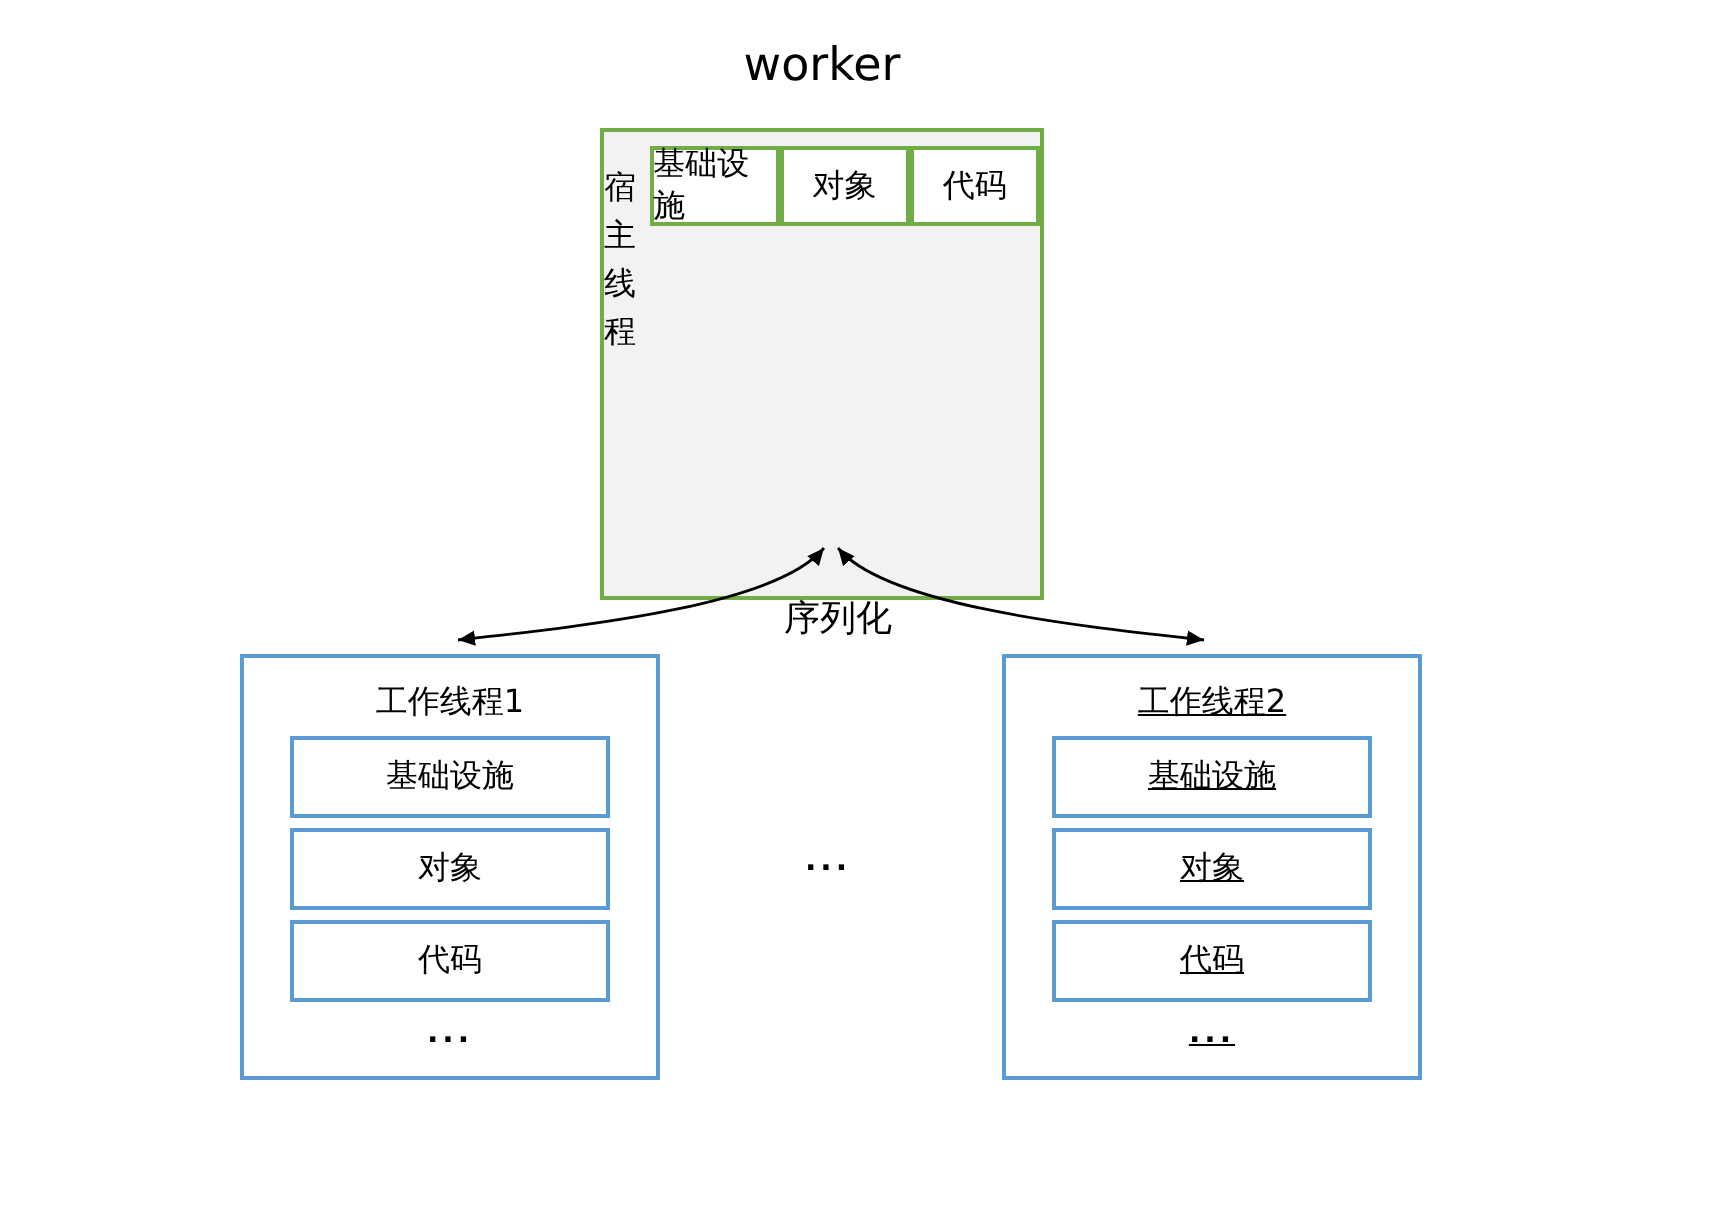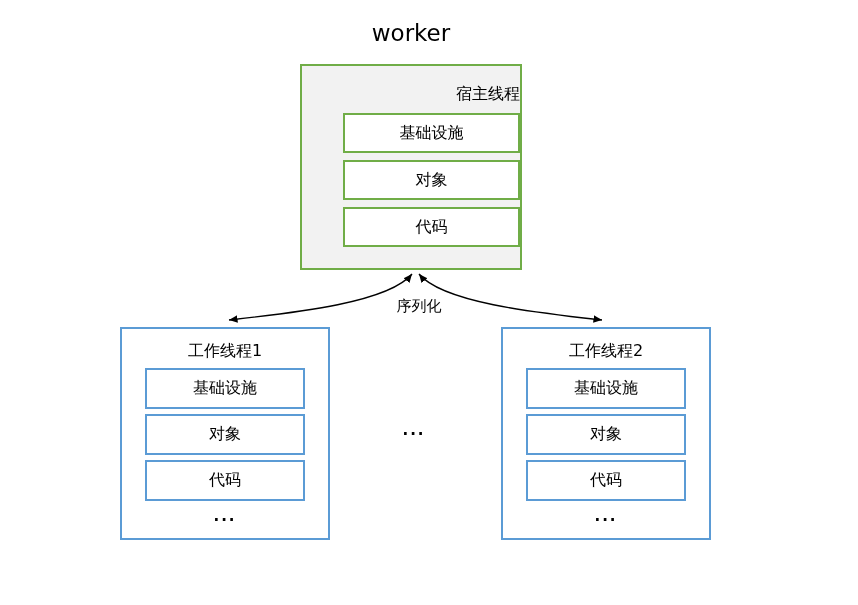--- a/index.html
+++ b/index.html
@@ -19,63 +19,63 @@
     background:var(--background);
     font-family:"DejaVu Sans","Liberation Sans",sans-serif;
     color:var(--text);
     overflow:hidden;
   }
   .title{
     position:absolute;left:300px;top:20px;width:222px;
     text-align:center;font-size:23px;font-weight:normal;
   }
   .host-box{
-    position:absolute;left:300px;top:64px;width:222px;height:206px;
+    position:absolute;left:300px;top:64px;width:222px;height:236px;
     background:var(--host-fill);
     border:2px solid var(--host-border);
-    display:flex;flex-direction:column;align-items:flex-end;
+    display:flex;flex-direction:row;align-items:flex-start;
   }
   .host-box .box-label{
     margin-top:16px;height:24px;line-height:24px;font-size:16px;
   }
   .host-box .inner-box{
     width:177px;height:40px;margin-top:7px;
     background:#FFFFFF;border:2px solid var(--host-border);
     display:flex;align-items:center;justify-content:center;
     font-size:16px;
   }
   .host-box .inner-box:first-of-type{margin-top:9px;}
   .worker-box{
     position:absolute;top:327px;width:210px;height:213px;
     background:var(--worker-fill);
     border:2px solid var(--worker-border);
     display:flex;flex-direction:column;align-items:center;
   }
   .worker-box.left{left:120px;}
-  .worker-box.right{left:501px;}
+  .worker-box.right{left:501px;text-decoration:underline;}
   .worker-box .box-label{
     margin-top:10px;height:24px;line-height:24px;font-size:16px;
   }
   .worker-box .inner-box{
     width:160px;height:41px;margin-top:5px;
     background:#FFFFFF;border:2px solid var(--worker-border);
     display:flex;align-items:center;justify-content:center;
     font-size:16px;
   }
   .worker-box .inner-box:first-of-type{margin-top:13px;}
   .worker-box .box-ellipsis{
     margin-top:6px;font-size:15px;font-weight:bold;letter-spacing:2px;
   }
   .arrow-layer{
     position:absolute;left:0;top:0;width:858px;height:605px;
     pointer-events:none;
   }
   .serialize-label{
     position:absolute;left:369px;top:297px;width:100px;
-    text-align:center;font-size:15px;
+    text-align:center;font-size:18px;
   }
   .center-ellipsis{
     position:absolute;left:386px;top:421px;width:56px;
     text-align:center;font-size:15px;font-weight:bold;letter-spacing:2px;
   }
 </style>
 </head>
 <body>
 
 <div class="canvas">

